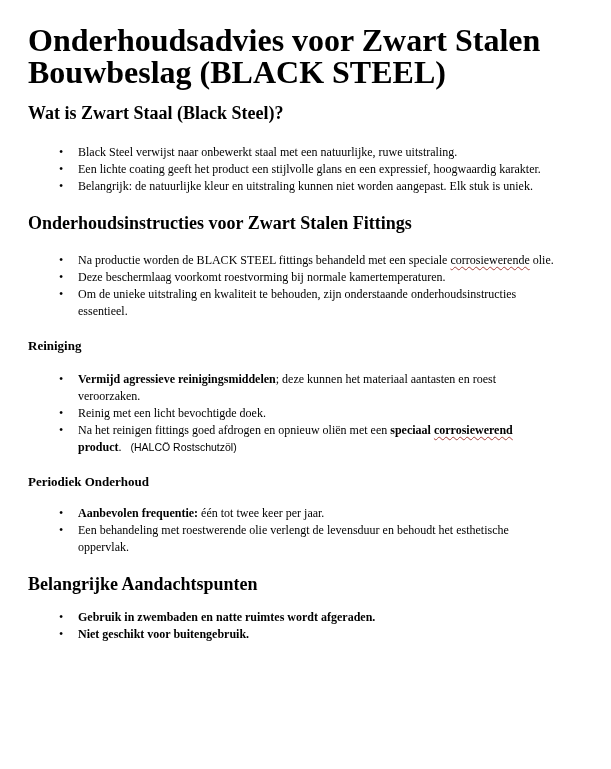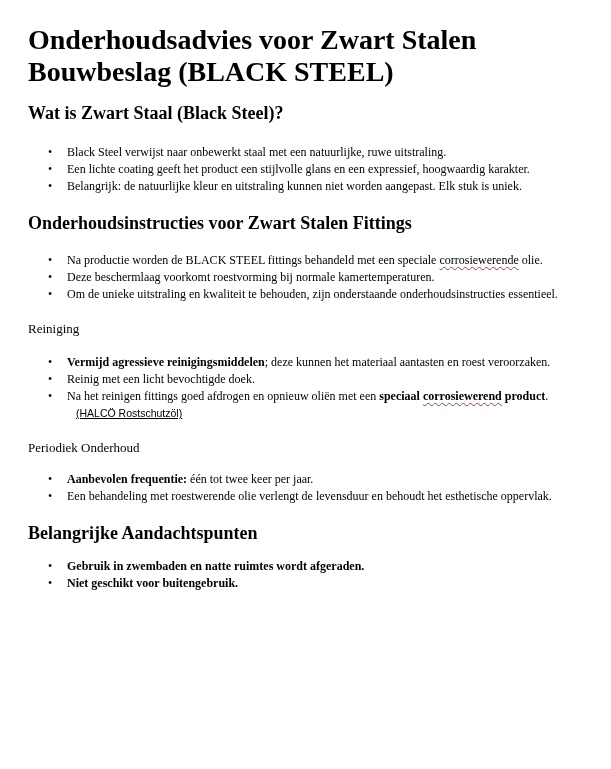--- a/index.html
+++ b/index.html
@@ -10,34 +10,34 @@
   }
   .page {
     box-sizing: border-box;
     width: 611px; height: 769px;
     padding: 24px 28px 0 28px;
     font-family: "Liberation Serif", serif;
     font-size: 12px;
     line-height: 17px;
   }
   h1 {
-    font-size: 28px; line-height: 32px;
+    font-size: 32px; line-height: 32px;
     font-weight: bold; margin: 0 0 14px 0;
   }
   h2 {
     font-size: 18px; line-height: 23px;
     font-weight: bold; margin: 17px 0 0 0;
   }
   h2.first { margin-top: 0; }
   h3 {
     font-size: 13px; line-height: 17px;
-    font-weight: normal; margin: 17px 0 0 0;
+    font-weight: bold; margin: 17px 0 0 0;
   }
   ul {
-    margin: 1px; padding: 0 12px 0 38px;
+    margin: 12px; padding: 0 12px 0 38px;
     list-style: none;
   }
   ul.mt19 { margin-top: 19px; }
   ul.mt17 { margin-top: 17px; }
   ul.mt15 { margin-top: 15px; }
   ul.mt13 { margin-top: 13px; }
   li { position: relative; margin: 0; }
   li::before {
     content: "\2022";
     position: absolute; left: -19px; top: 0;
@@ -49,21 +49,20 @@
     text-decoration-color: #a53f3a;
     text-decoration-thickness: 1px;
     text-underline-offset: 2px;
     text-decoration-skip-ink: none;
     text-align: center;
   }
   .note {
     font-family: "Liberation Sans", sans-serif;
     font-size: 10.5px;
     margin-left: 9px;
-    text-decoration: underline;
   }
 </style>
 </head>
 <body>
 
 <div class="page">
 
   <h1>Onderhoudsadvies voor Zwart Stalen Bouwbeslag (BLACK STEEL)</h1>
 
   <h2 class="first">Wat is Zwart Staal (Black Steel)?</h2>

